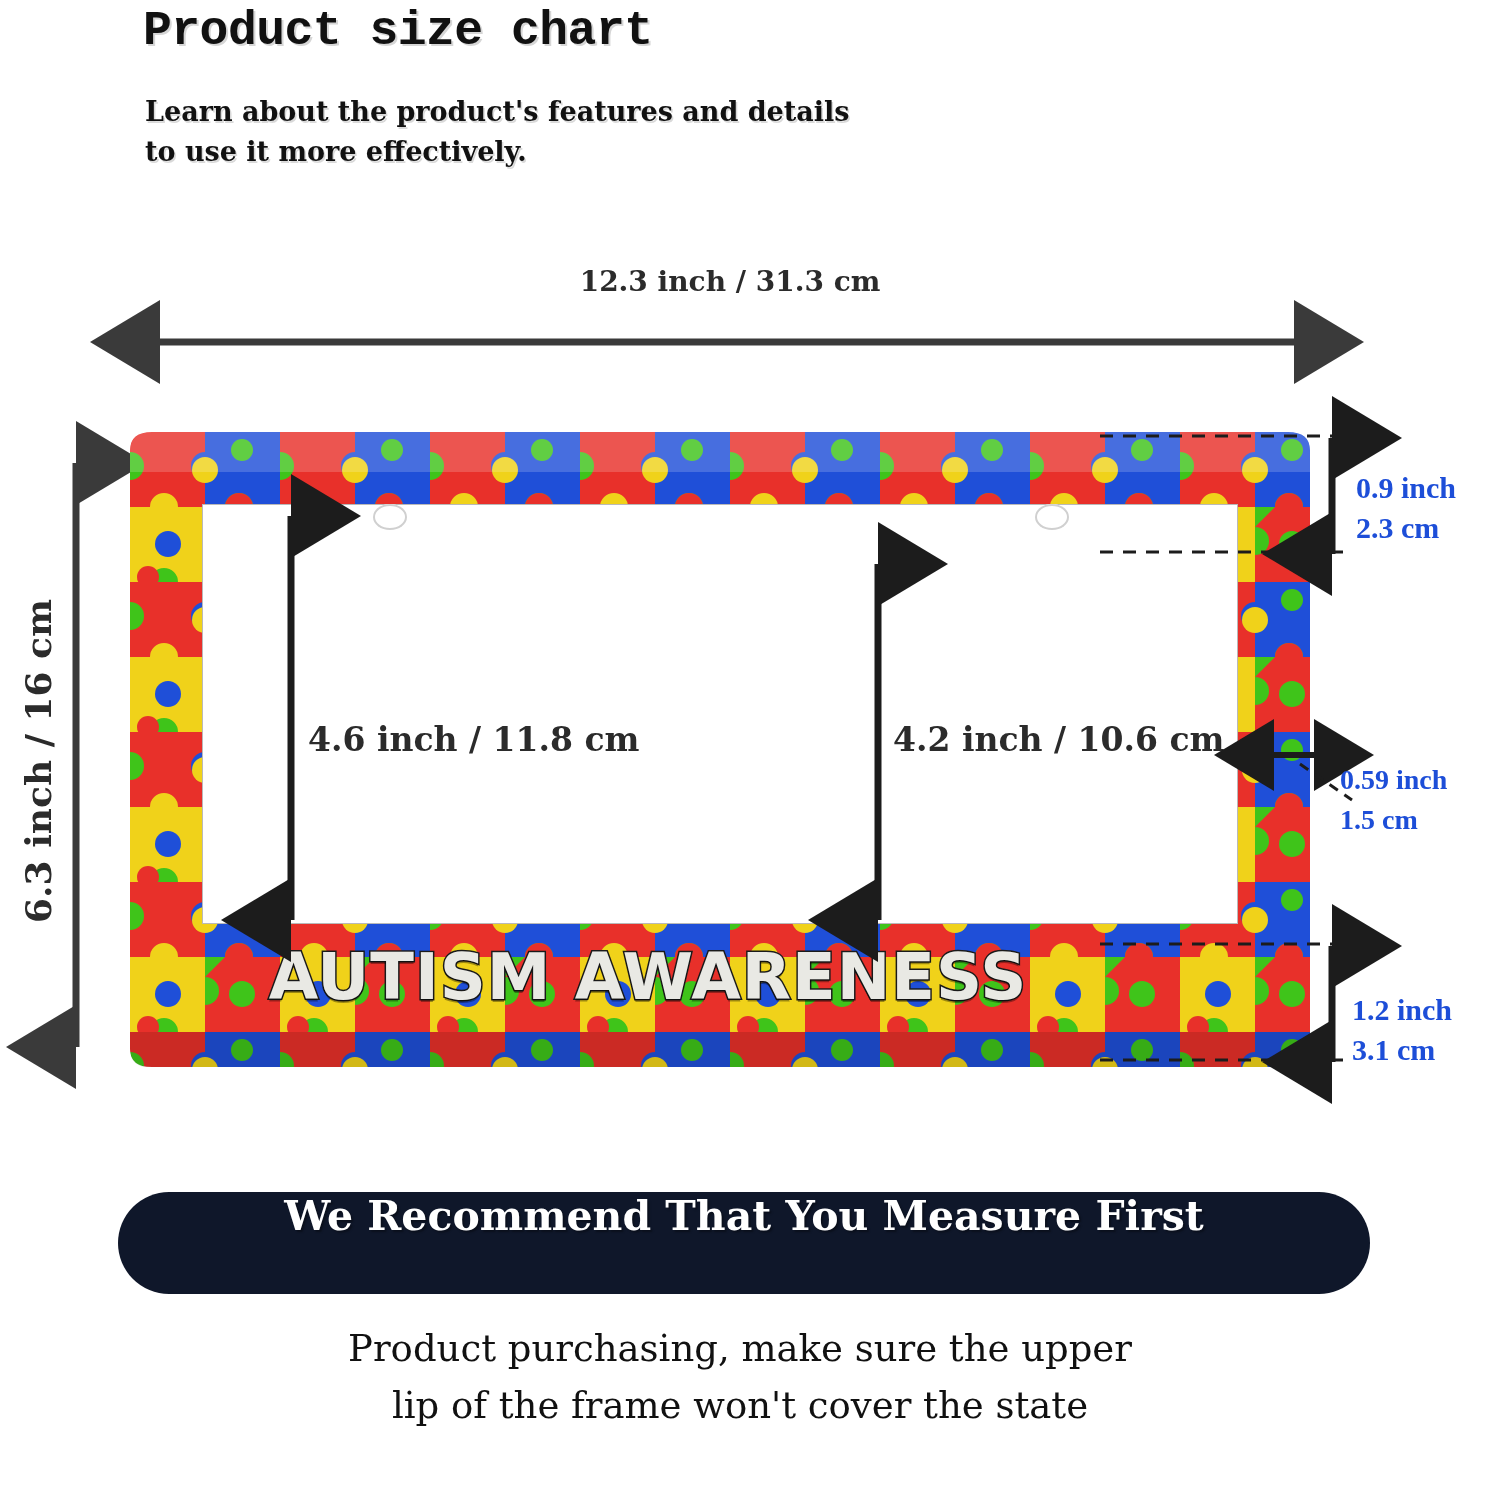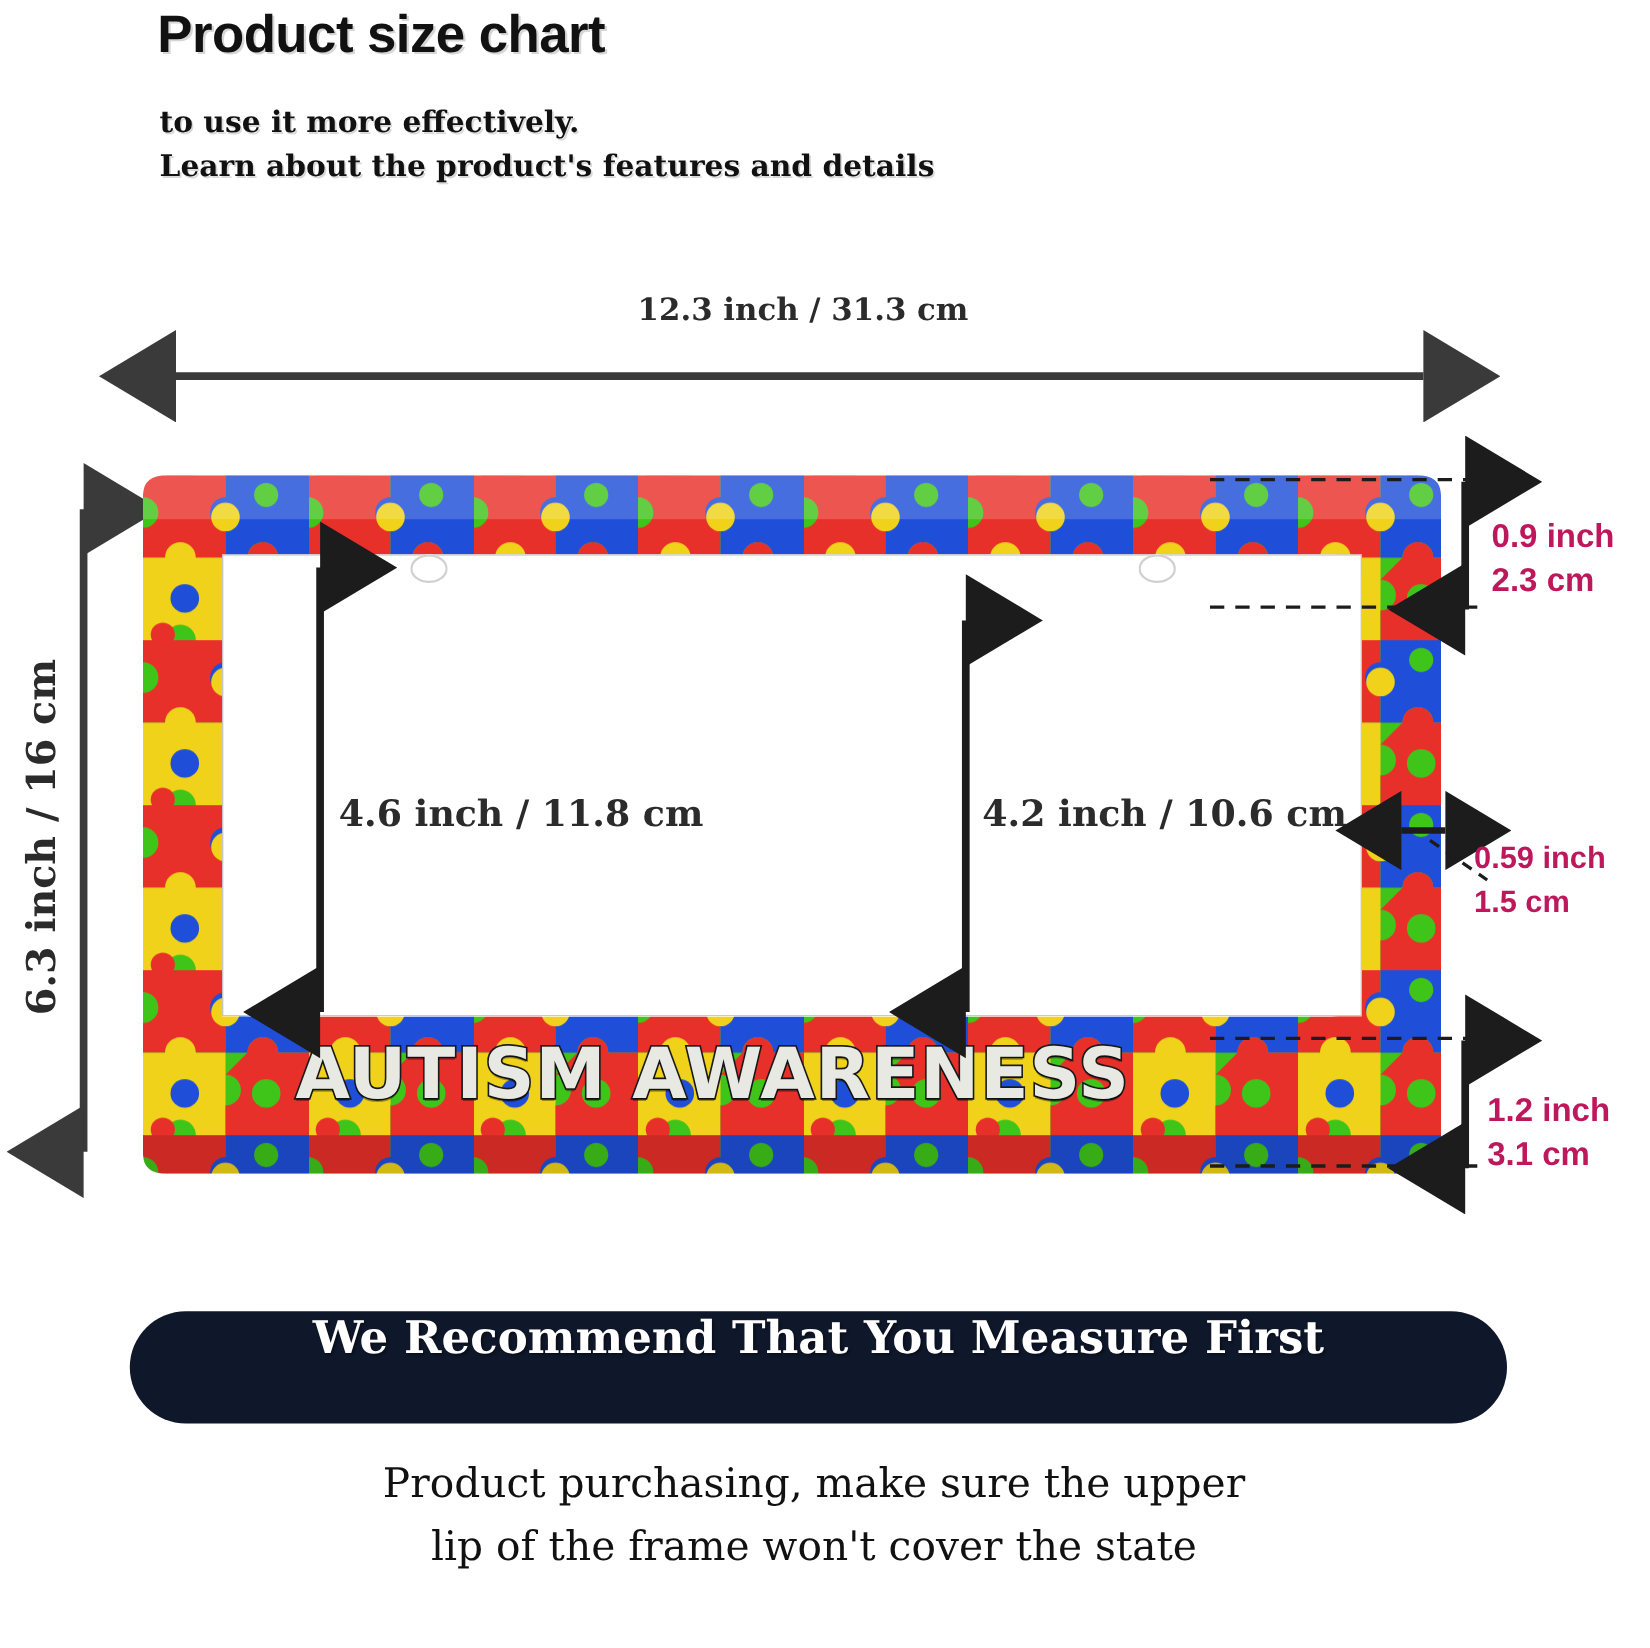--- a/index.html
+++ b/index.html
@@ -13,21 +13,21 @@
     position: relative;
     font-family: "DejaVu Serif", serif;
     overflow: hidden;
   }
 
   
   .title {
     position: absolute;
     left: 143px;
     top: 4px;
-    font-family: Liberation Sans, sans-serif;
+    font-family: Liberation Mono, monospace;
     font-weight: bold;
     font-size: 48px;
     color: #111111;
     letter-spacing: -0.5px;
     text-shadow: 2px 2px 0 rgba(180,180,180,0.55);
   }
   .subtitle {
     position: absolute;
     left: 145px;
     top: 92px;
@@ -139,25 +139,25 @@
     font-size: 33px;
     color: #2b2b2b;
     white-space: nowrap;
   }
   .inner-dim-1 { left: 308px; top: 720px; }
   .inner-dim-2 { left: 893px; top: 720px; }
 
   
   .side-label {
     position: absolute;
-    font-family: Liberation Sans, sans-serif;
+    font-family: Liberation Serif, serif;
     font-weight: bold;
     font-size: 30px;
     line-height: 40px;
-    color: #be185d;
+    color: #1d4ed8;
     white-space: nowrap;
   }
   .side-top   { left: 1356px; top: 468px; }
   .side-thick { left: 1340px; top: 760px; font-size: 28px; }
   .side-bot   { left: 1352px; top: 990px; }
 
   
   .pill {
     position: absolute;
     left: 118px;
@@ -191,22 +191,22 @@
     color: #111111;
   }
 
   svg { display: block; overflow: visible; }
 </style>
 </head>
 <body>
 
 <div class="title">Product size chart</div>
 <div class="subtitle">
+  <div>Learn about the product's features and details</div>
   <div>to use it more effectively.</div>
-  <div>Learn about the product's features and details</div>
 </div>
 
 <div class="top-dim-label">12.3 inch / 31.3 cm</div>
 <svg class="top-arrow" viewBox="0 0 1150 34">
   <defs>
     <marker id="arrL" markerWidth="12" markerHeight="12" refX="10" refY="6" orient="auto">
       <path d="M10,0 L10,12 L0,6 z" fill="#3a3a3a"></path>
     </marker>
     <marker id="arrR" markerWidth="12" markerHeight="12" refX="2" refY="6" orient="auto">
       <path d="M2,0 L2,12 L12,6 z" fill="#3a3a3a"></path>

